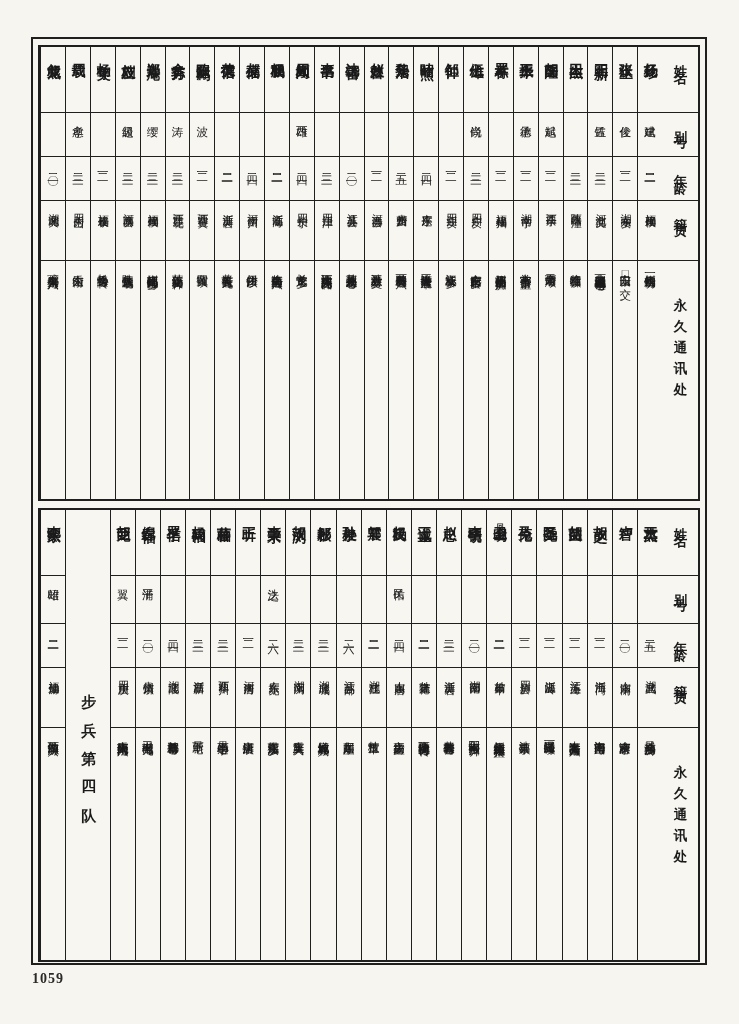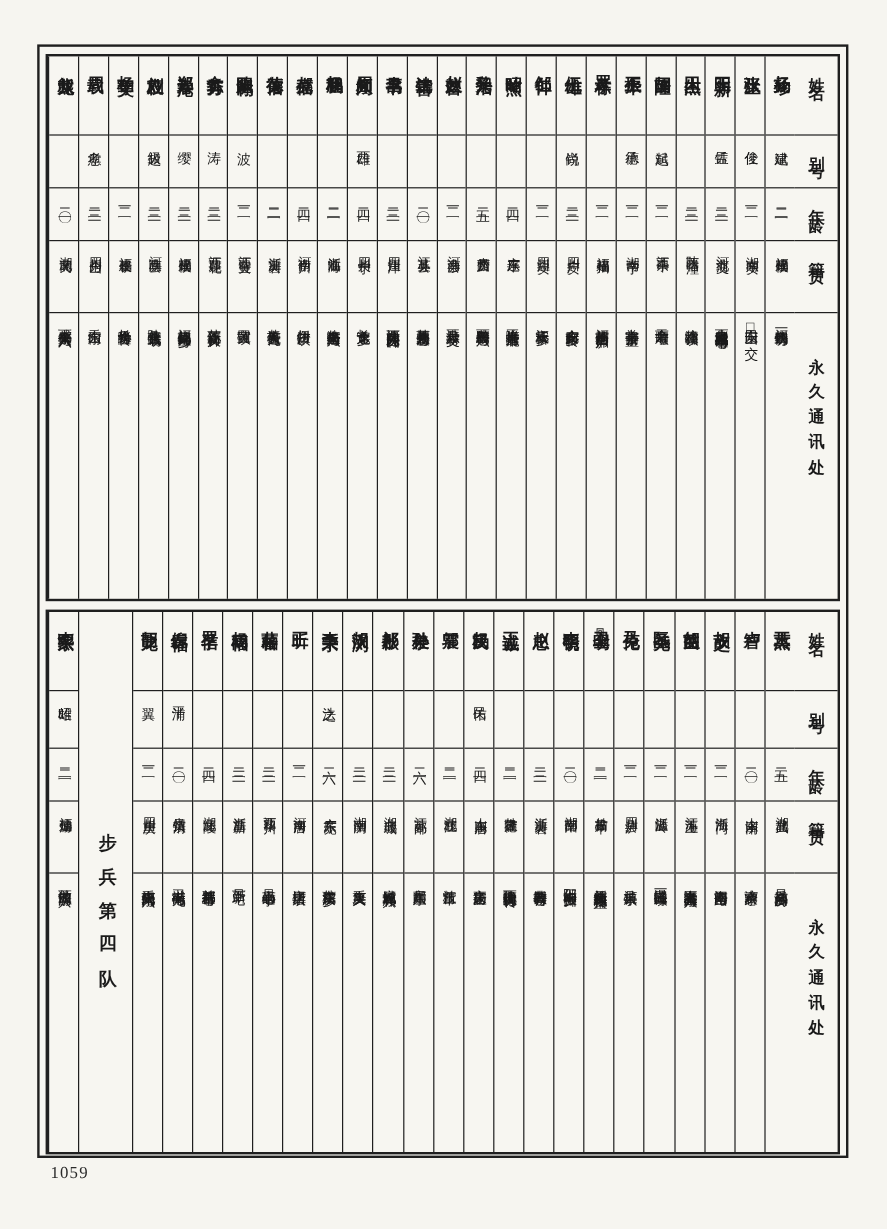--- a/index.html
+++ b/index.html
@@ -58,22 +58,22 @@
 
   .header-col .cell{font-weight:bold;}
   .h-2{font-size:13.5px;letter-spacing:0.5em;padding-top:6px;}
   .h-addr{font-size:13.5px;letter-spacing:1.55em;padding-top:26px;}
 
   .unit-col .unit-cell{
     height:100%;border-bottom:none;align-items:flex-start;
     padding-top:172px;font-size:15px;font-weight:bold;letter-spacing:1.9em;
   }
   .page-number{
-    position:absolute;left:42px;top:971px;
-    font-size:14px;letter-spacing:1px;font-weight:normal;color:#2a2a2a;
+    position:absolute;left:32px;top:971px;
+    font-size:14px;letter-spacing:1px;font-weight:bold;color:#2a2a2a;
   }
 </style>
 </head>
 <body>
 
 <div class="page-frame">
   <div class="roster t1" id="table-0">
       <div class="col header-col">
         <div class="cell c-name h-2">
           <span class="vtext">姓名</span>

